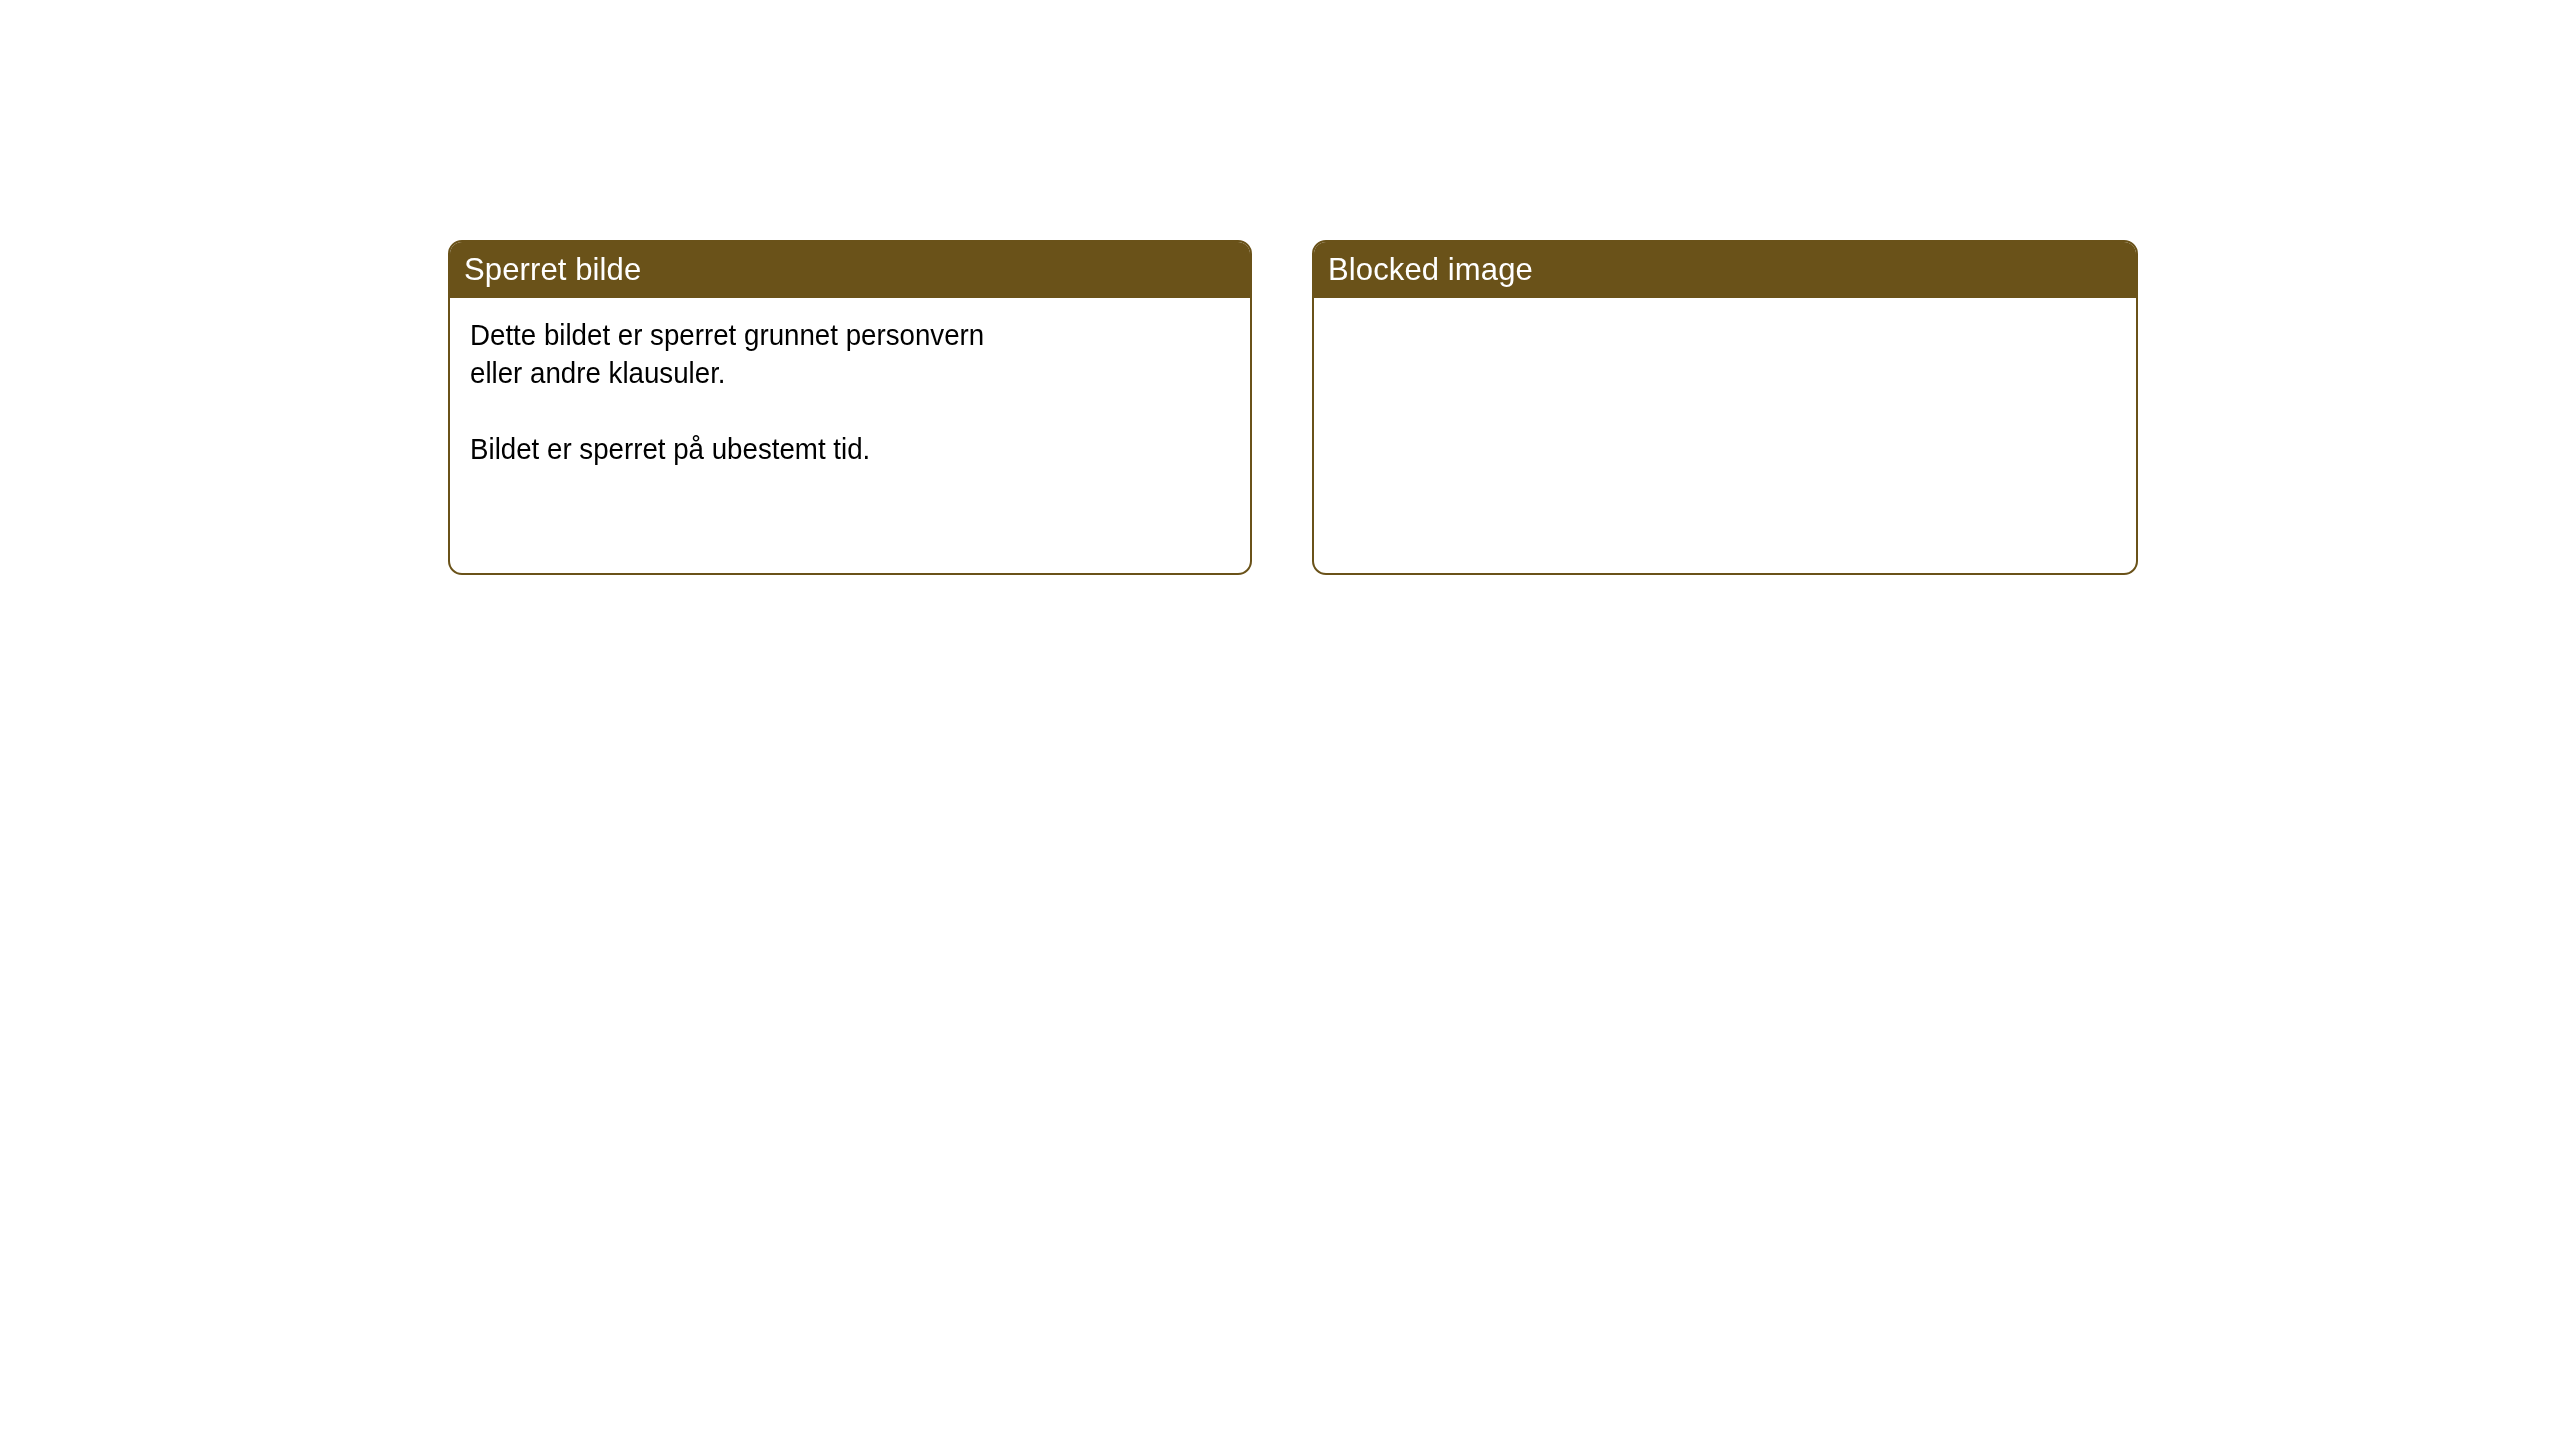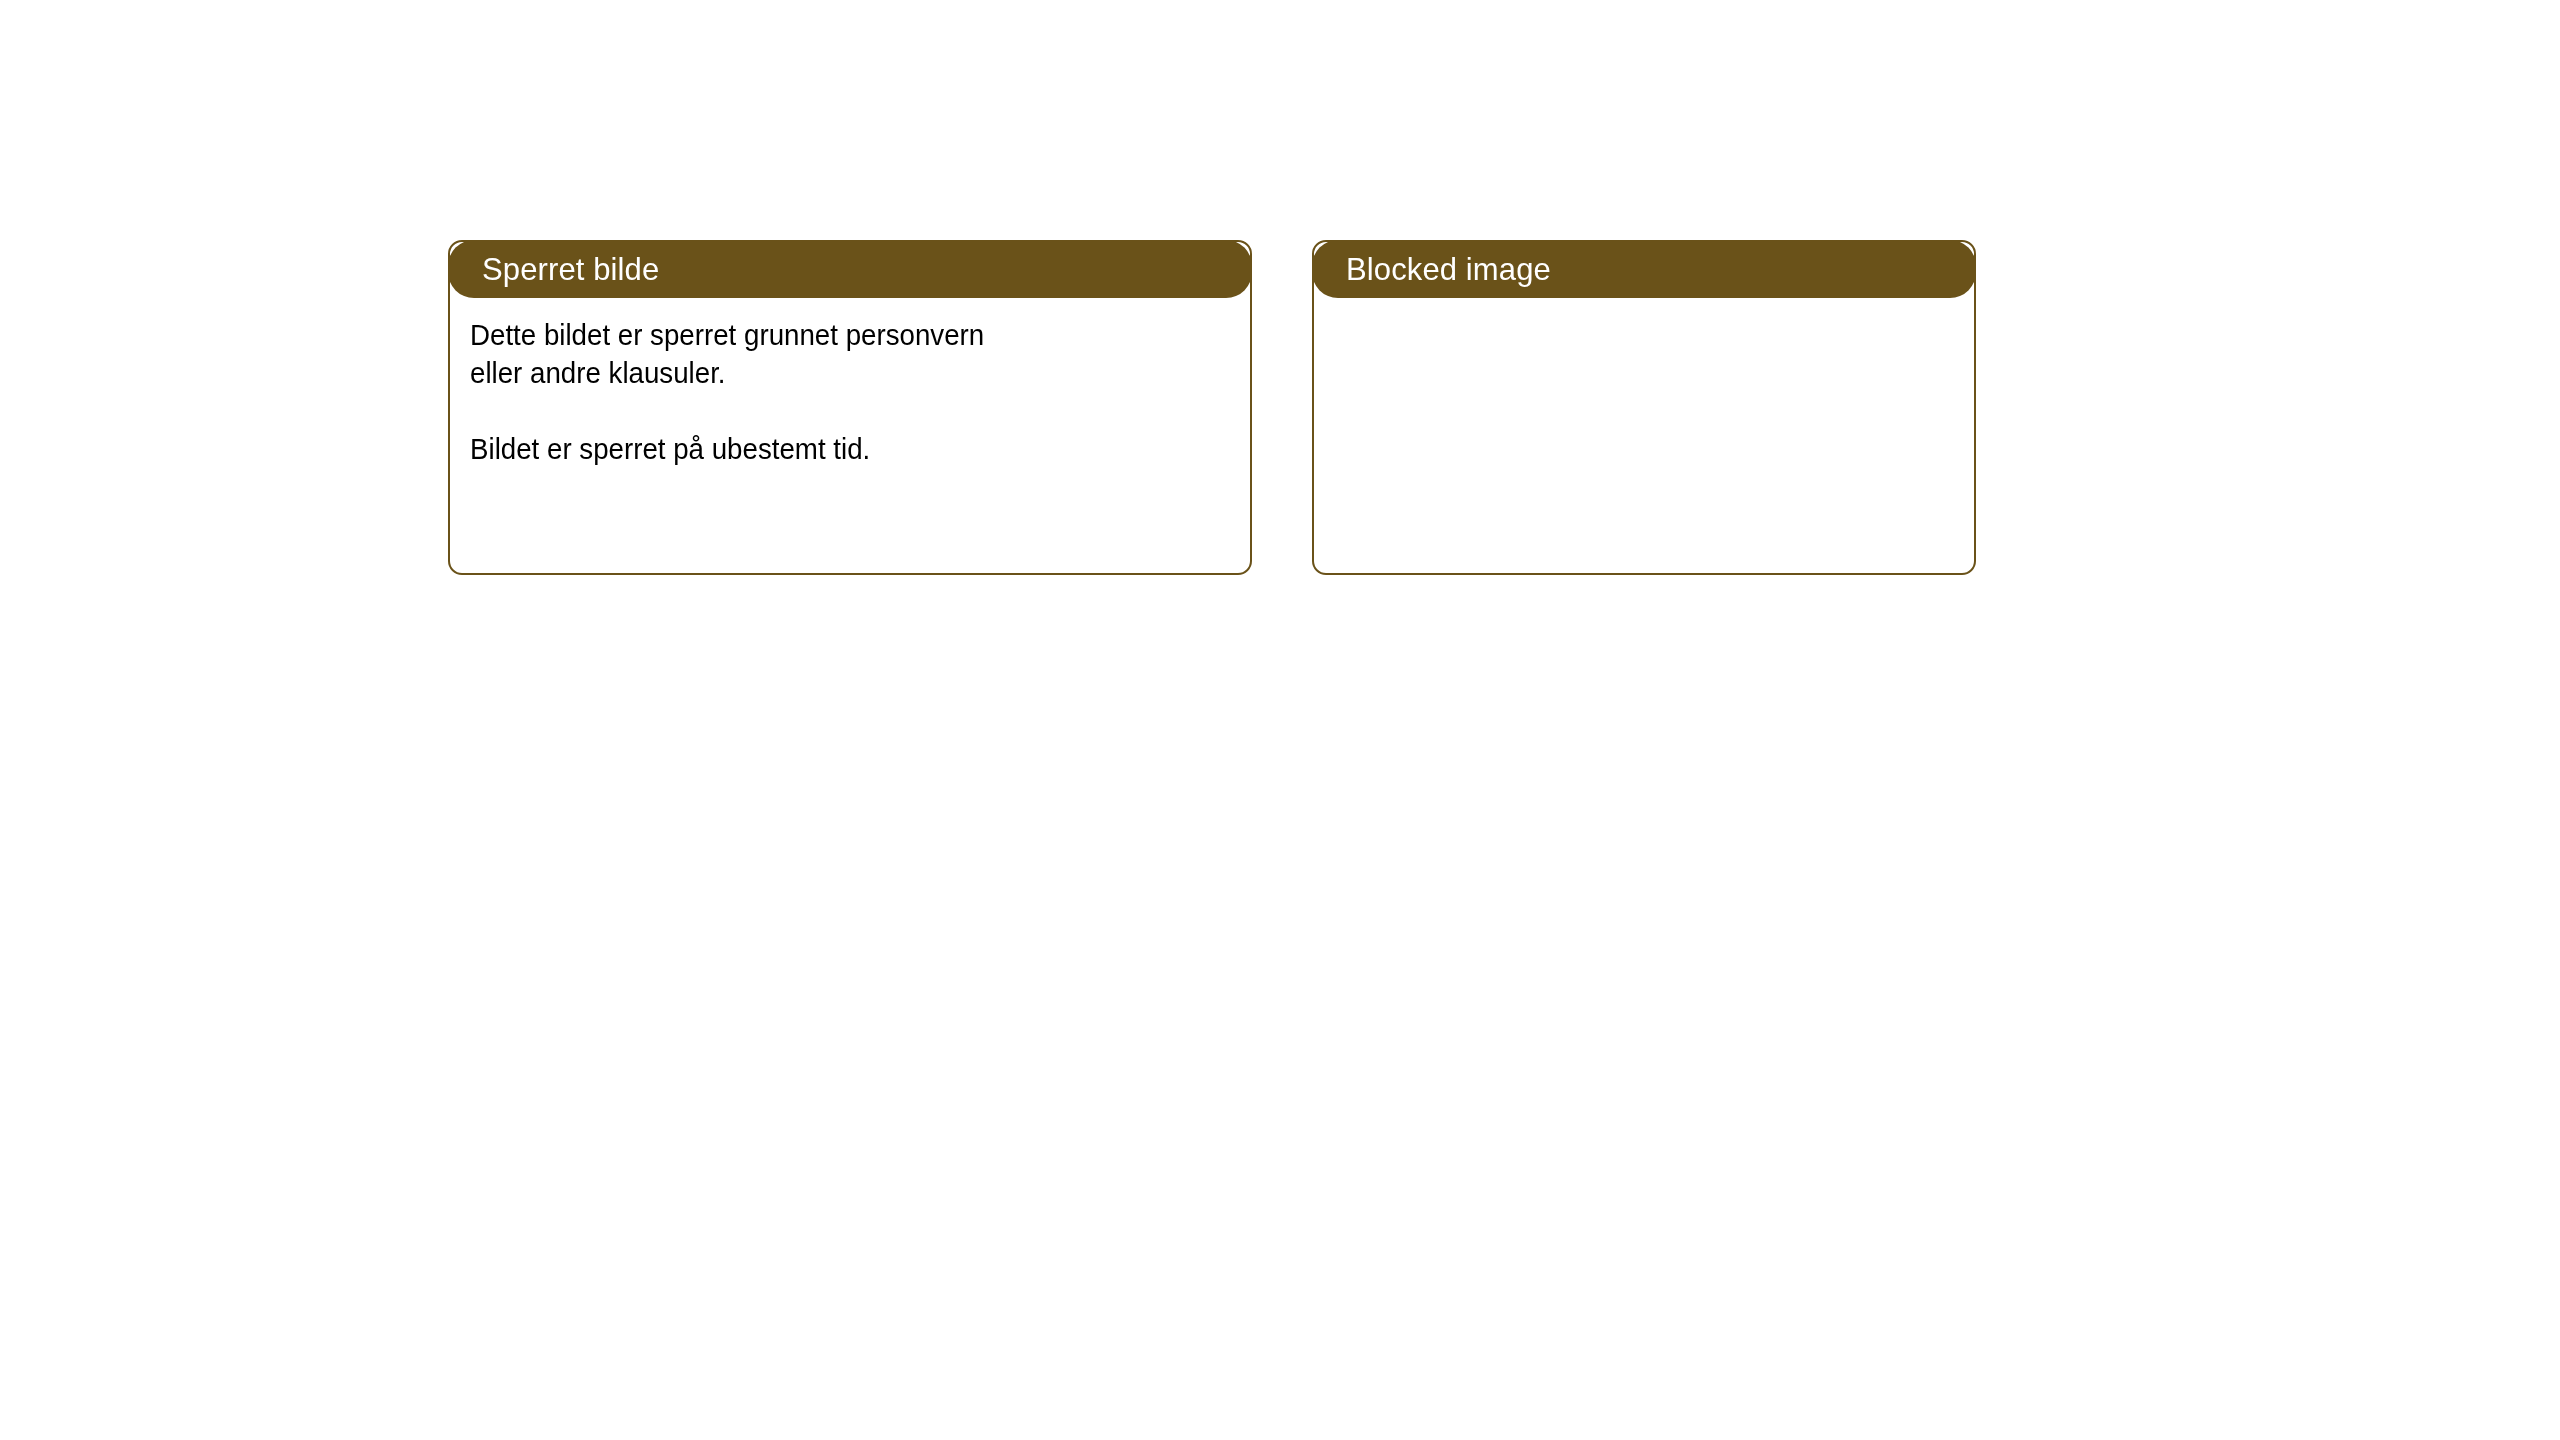--- a/index.html
+++ b/index.html
@@ -36,34 +36,33 @@
     overflow: hidden;
   }
 
   .card--no {
     left: 448px;
     width: 804px;
   }
 
   .card--en {
     left: 1312px;
-    width: 664px;
+    width: 826px;
   }
 
   .card-header {
     height: 58px;
     background: #6a5219;
     margin: -2px -2px 0 -2px;
     border-top-left-radius: 12px;
     border-top-right-radius: 12px;
     display: flex;
     align-items: center;
-    padding: 0 0 0 34px;
+    padding: 0 0 0 16px;
     box-sizing: border-box;
-    border-radius: 26px;
   }
 
   .card-title {
     color: #ffffff;
     font-size: 32px;
     line-height: 34px;
     font-weight: 400;
     letter-spacing: 0.1px;
     font-family: "Liberation Sans", "DejaVu Sans", sans-serif;
     transform: scaleX(0.97);

